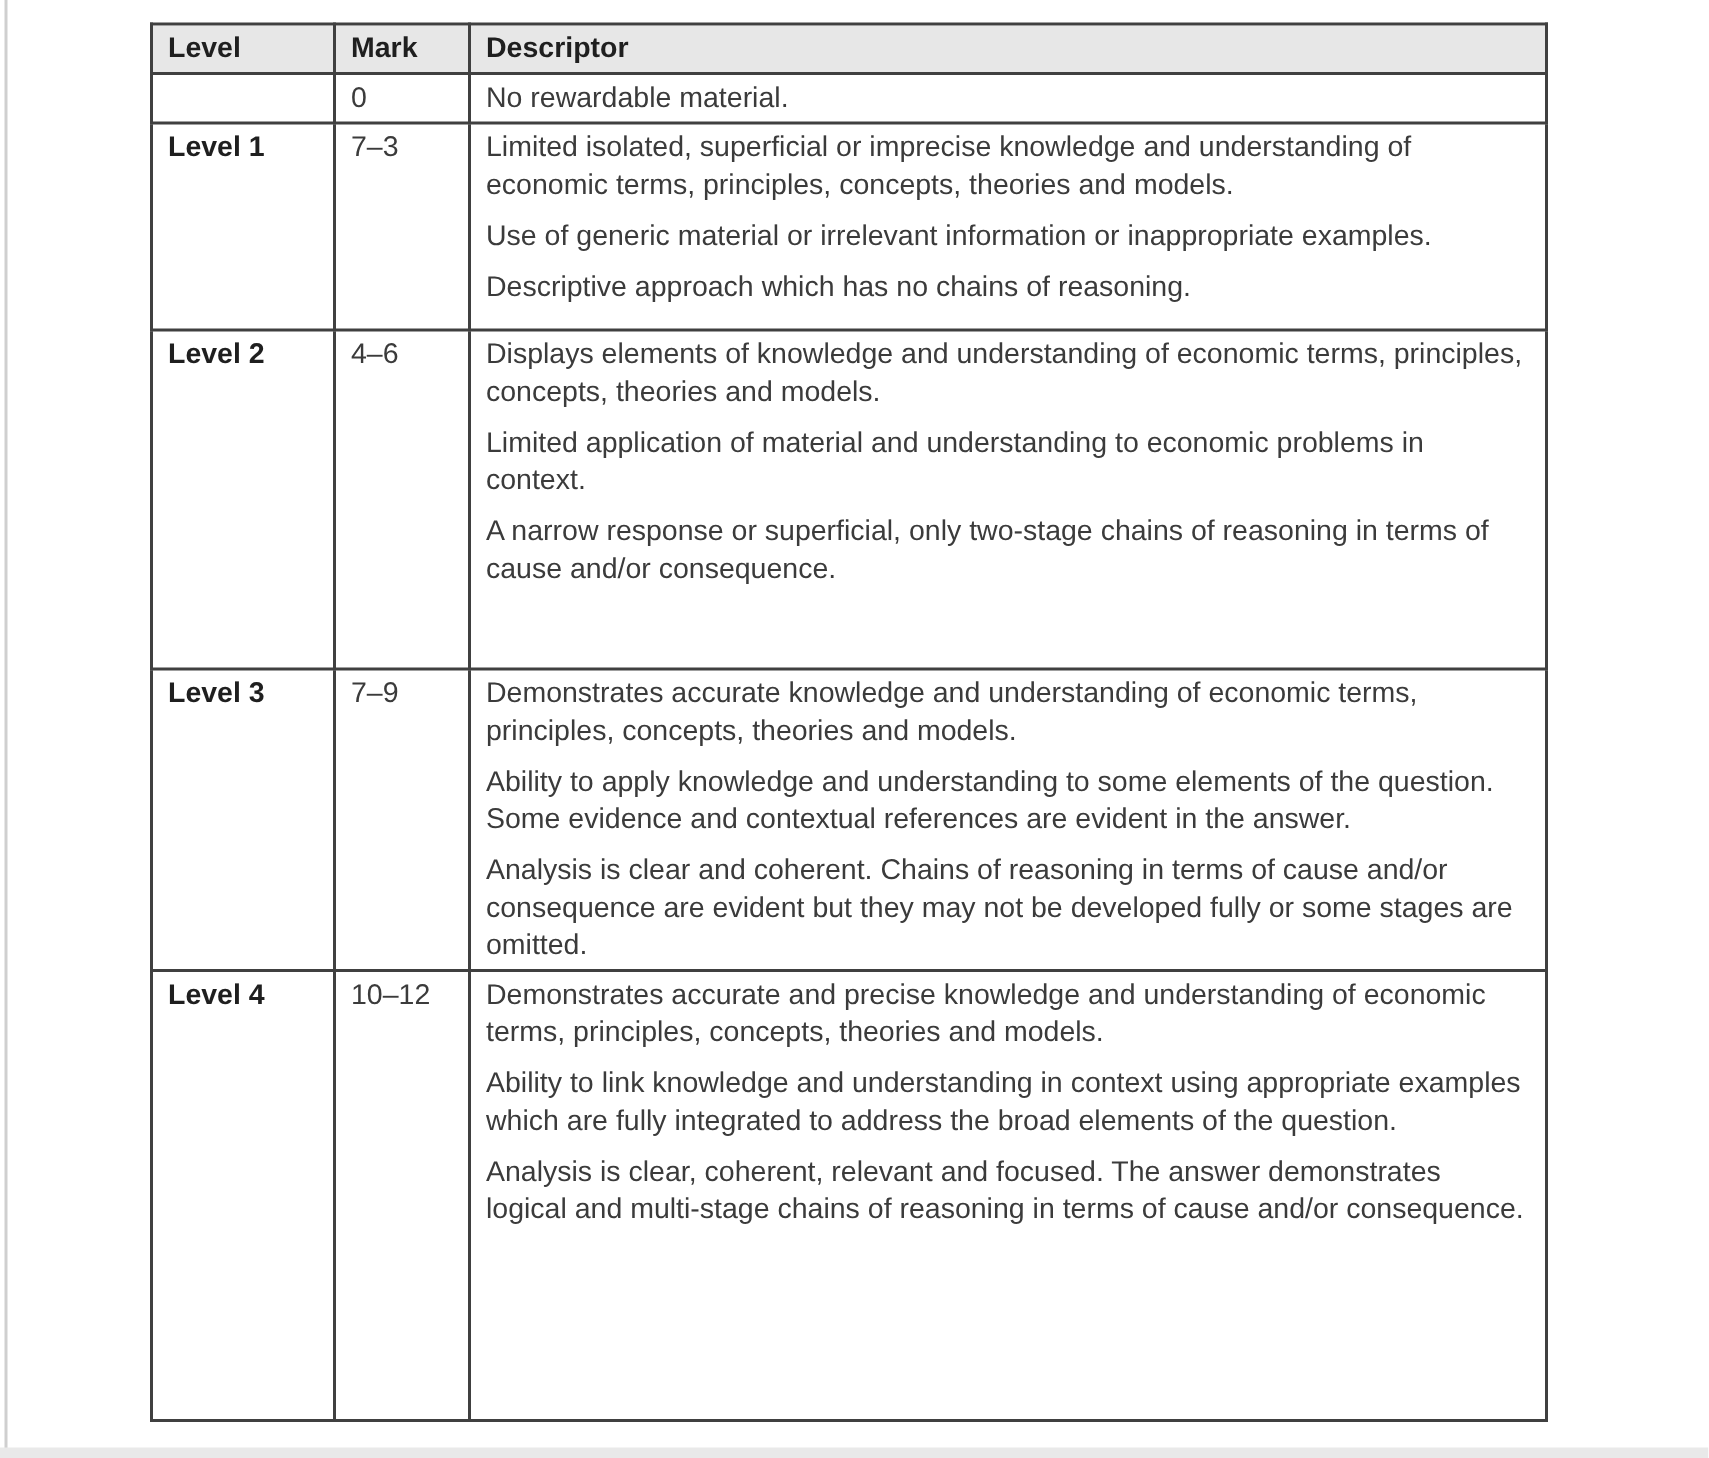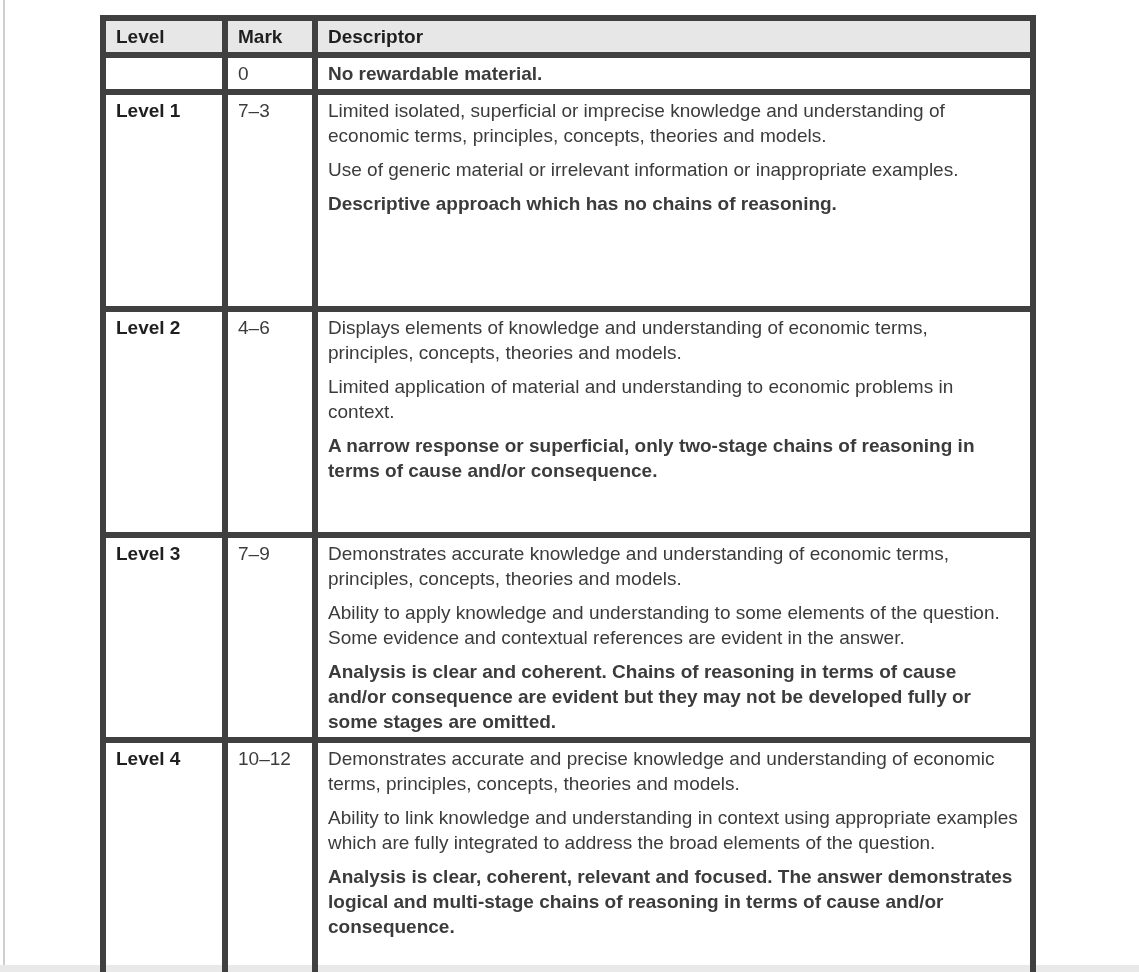--- a/index.html
+++ b/index.html
@@ -32,21 +32,21 @@
   table.mark-scheme {
     position: absolute;
     left: 100px;
     top: 15px;
     width: 930px;
     border-collapse: collapse;
     table-layout: fixed;
   }
   .mark-scheme th,
   .mark-scheme td {
-    border: 6px solid #404040;
+    border: 2px solid #404040;
     vertical-align: top;
     font-size: 19px;
     line-height: 25px;
     padding: 3px 12px 3px 10px;
     overflow: hidden;
     margin-left: 37px;
   }
   .mark-scheme th {
     background: #e7e7e7;
     color: #1f1f1f;
@@ -55,28 +55,27 @@
   }
   .mark-scheme td.level-cell {
     font-weight: bold;
     color: #1f1f1f;
   }
   .mark-scheme td p {
     margin: 0 0 9px 0;
   }
   .mark-scheme td p:last-child {
     margin-bottom: 0;
-    font-weight: bold;
   }
   col.col-level { width: 122px; }
   col.col-mark { width: 90px; }
   col.col-descriptor { width: 718px; }
   tr.r-header { height: 31px; }
   tr.r-zero { height: 31px; }
-  tr.r-l1 { height: 217px; }
+  tr.r-l1 { height: 138px; }
   tr.r-l2 { height: 226px; }
   tr.r-l3 { height: 190px; }
   tr.r-l4 { height: 300px; }
 </style>
 </head>
 <body>
 
 <div class="page-edge-line"></div>
 <div class="bottom-strip"></div>
 

